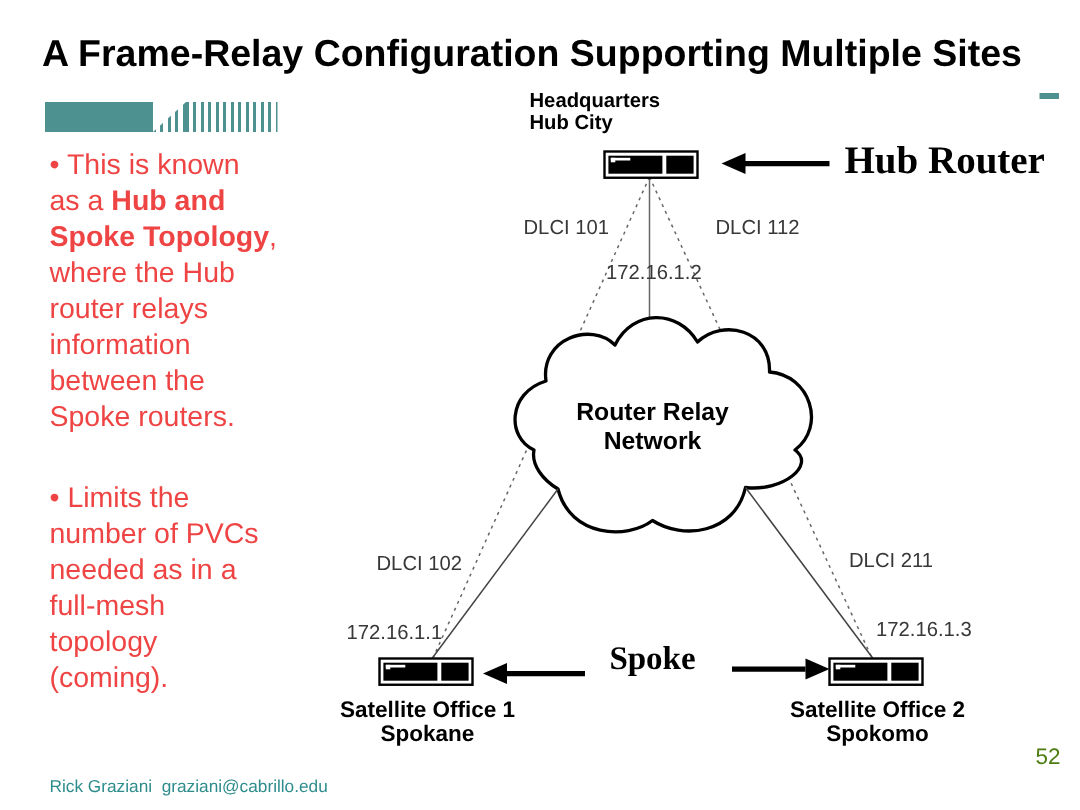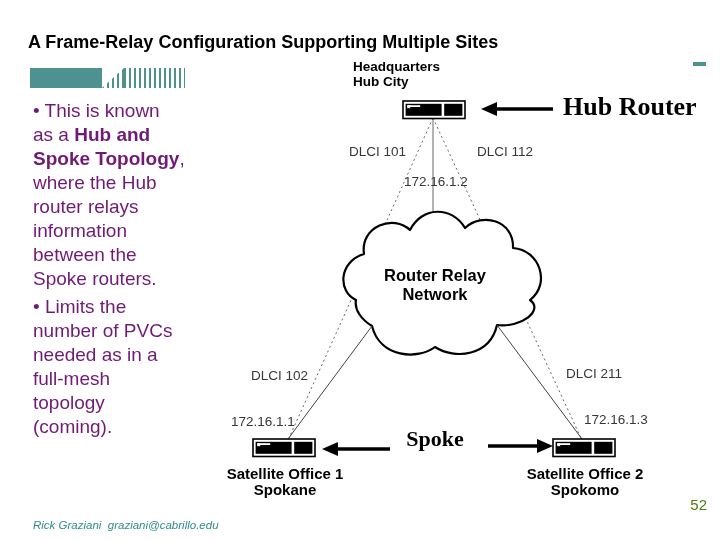--- a/index.html
+++ b/index.html
@@ -1,37 +1,37 @@
 <!DOCTYPE html>
 <html><head>
 <meta charset="utf-8">
 <style>
   * { margin:0; padding:0; box-sizing:border-box; }
   html,body { width:720px; height:540px; }
   body { font-family:"Liberation Sans", sans-serif; background:#fff; }
   .slide { position:relative; width:720px; height:540px; background:#ffffff; overflow:hidden; }
 
-  .title { position:absolute; left:28px; top:32px; width:670px;
-           font-size:18px; font-weight:bold; color:#000; letter-spacing:0; }
+  .title { position:absolute; left:28px; top:22px; width:670px;
+           font-size:25px; font-weight:bold; color:#000; letter-spacing:0; }
 
   
   .deco-bar { position:absolute; left:30px; top:68px; width:155px; height:20px; display:flex; align-items:flex-end; }
   .bar-solid  { width:72px; height:20px; background:#4E9191; }
   .bar-ramp   { width:22px; height:20px;
                 background:repeating-linear-gradient(90deg,#4E9191 0 2px,#ffffff 2px 5px);
                 clip-path:polygon(0 100%,100% 0,100% 100%); }
   .bar-stripes{ width:61px; height:20px;
                 background:repeating-linear-gradient(90deg,#4E9191 0 2px,#ffffff 2px 5px); }
 
   .corner-dash { position:absolute; left:693px; top:62px; width:13px; height:4px; background:#4E9191; }
 
   
   .left-col { position:absolute; left:33px; top:99px; width:152px;
-              font-size:19px; line-height:24px; color:#701a75; }
-  .left-col p + p { margin-top:4px; }
+              font-size:19px; line-height:24px; color:#ef4444; }
+  .left-col p + p { margin-top:30px; }
   .left-col b { font-weight:bold; }
 
   
   svg.diagram { position:absolute; left:0; top:0; width:720px; height:540px; }
 
   
   .lbl { position:absolute; color:#000;text-align:center; }
   .hq-label   { left:353px; top:59px;  width:160px; text-align:left; font-size:13.5px; font-weight:bold; line-height:15px; }
   .annot      { font-family:"Liberation Serif", serif; font-weight:bold; color:#000; }
   .hub-annot  { left:563px; top:92px;  font-size:26px; }
@@ -43,21 +43,21 @@
   .dlci102 { left:251px; top:368px; }
   .ip1     { left:231px; top:414px; }
   .dlci211 { left:566px; top:366px; }
   .ip3     { left:584px; top:412px; }
   .cloud-label { left:355px; top:266px; width:160px; text-align:center;
                  font-size:16.5px; font-weight:bold; line-height:19px; }
   .site-label  { width:160px; text-align:center; font-size:15px; font-weight:bold; line-height:16px; }
   .sat1 { left:205px; top:466px; }
   .sat2 { left:505px; top:466px; }
 
-  .footer-author { position:absolute; left:33px; top:519px; font-size:11.5px; color:#2F8C8C; white-space:pre;font-style:italic; }
+  .footer-author { position:absolute; left:33px; top:519px; font-size:11.5px; color:#2F8C8C; white-space:pre; }
   .footer-page   { position:absolute; right:13px; top:496px; font-size:15px; color:#4d7c0f; }
 </style>
 </head>
 <body>
 
 <div class="slide">
 
   <div class="title">A Frame-Relay Configuration Supporting Multiple Sites</div>
 
   <div class="deco-bar">

